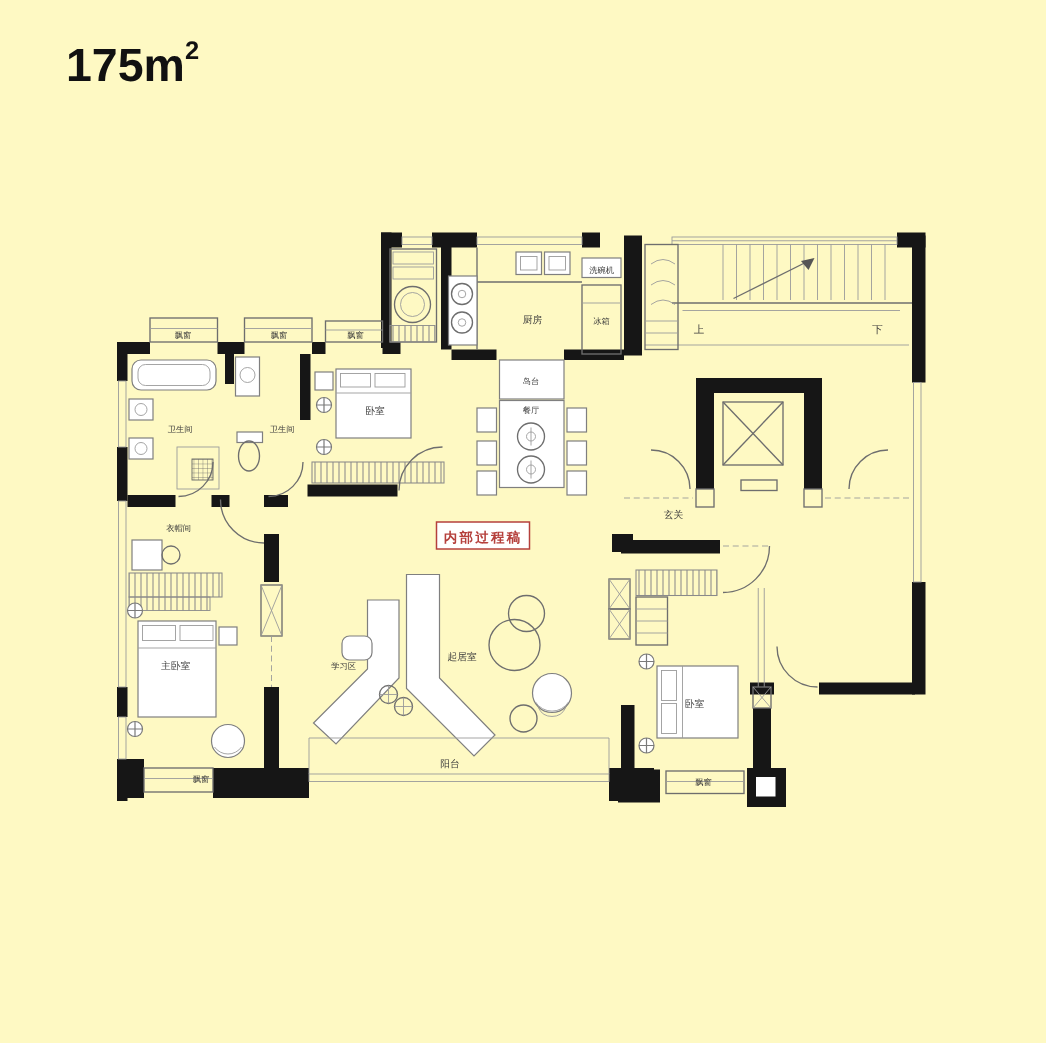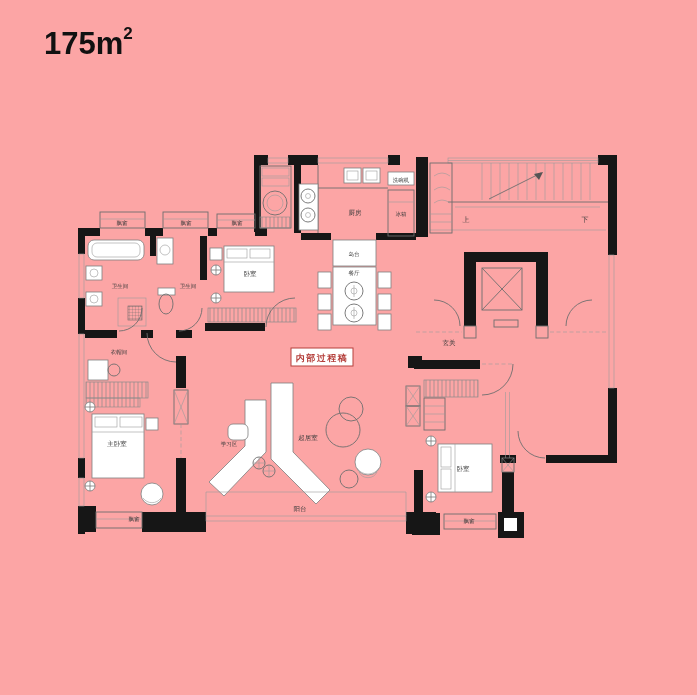--- a/index.html
+++ b/index.html
@@ -1,16 +1,16 @@
 <!DOCTYPE html>
 <html><head>
 <meta charset="utf-8">
 <style>
   html,body{margin:0;padding:0;background:#fff;}
-  .canvas{position:relative;width:697px;height:695px;background:#fca5a5;overflow:hidden;
+  .canvas{position:relative;width:697px;height:695px;background:#fef9c3;overflow:hidden;
           font-family:"Liberation Sans",sans-serif;}
   .title{position:absolute;left:44px;top:26px;font-weight:700;font-size:31px;color:#111;
          letter-spacing:0px;}
   .title sup{font-size:17px;font-weight:700;vertical-align:top;position:relative;top:-2px;}
   svg{position:absolute;left:0;top:0;}
   .wall{fill:#161616;stroke:none;}
   .ln{fill:none;stroke:#6e6e6e;stroke-width:0.9;}
   .lt{fill:none;stroke:#9b9b9b;stroke-width:0.6;}
   .furn{fill:#ffffff;stroke:#7f7f7f;stroke-width:0.8;}
   .dash{stroke-dasharray:4 2.5;}

